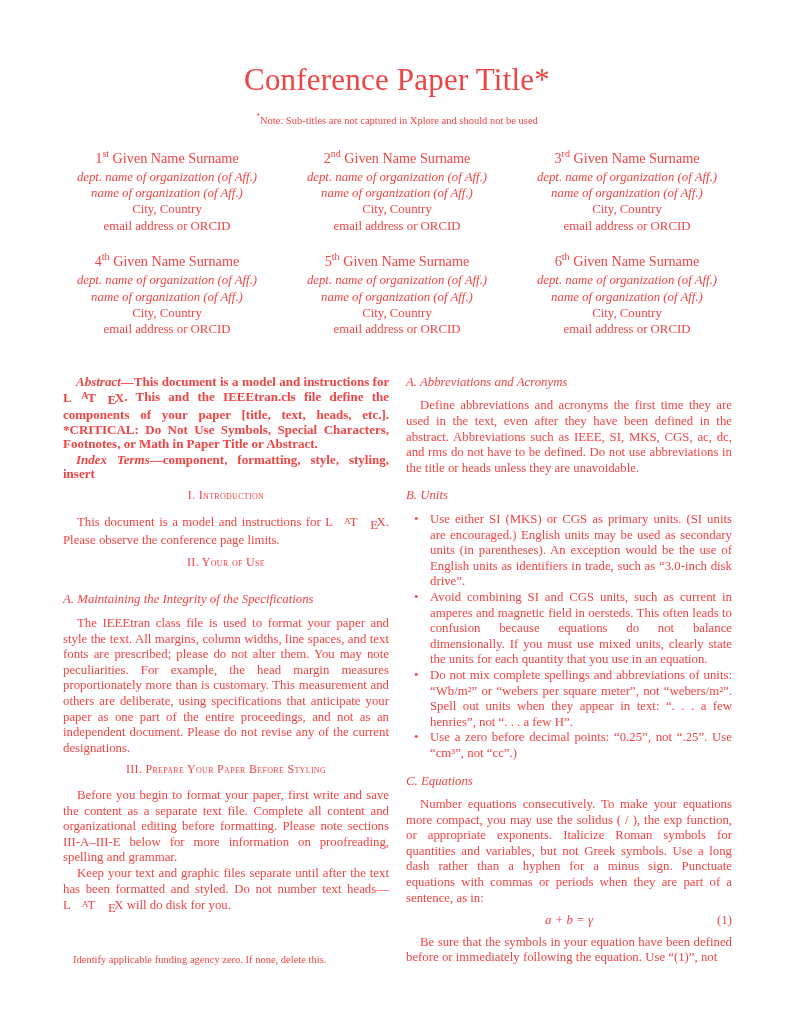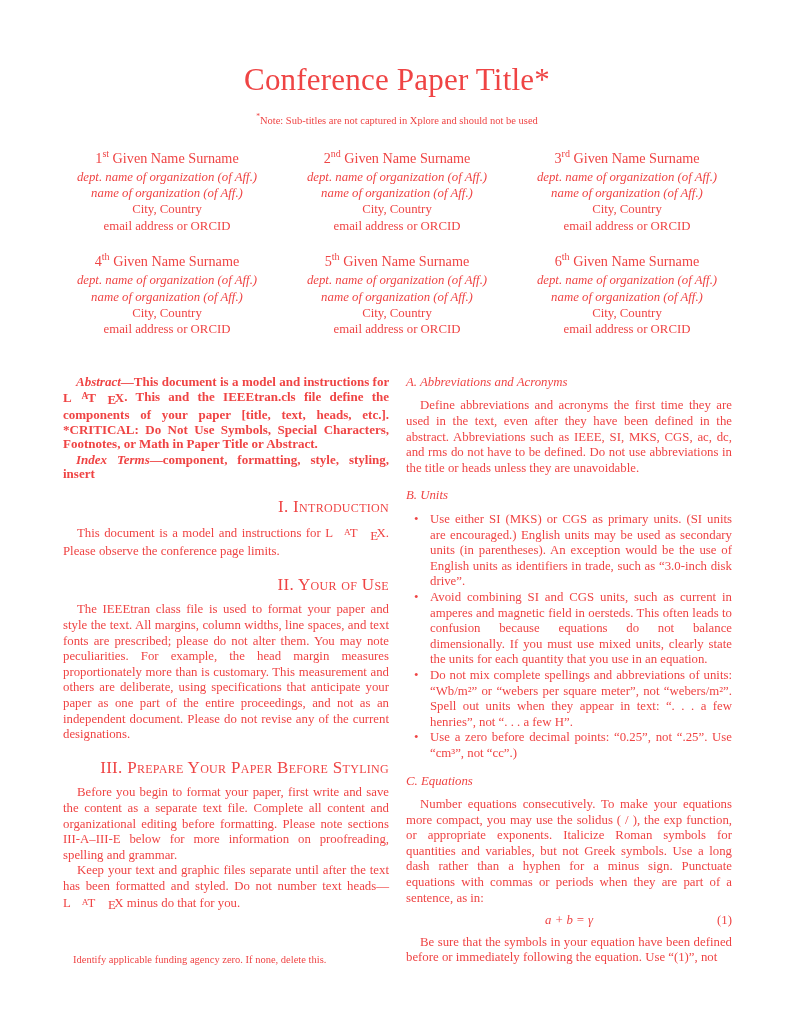--- a/index.html
+++ b/index.html
@@ -37,22 +37,22 @@
   .col > :first-child { margin-top: 0; }
 
   .abstract, .index-terms {
     font-size: 13px; line-height: 14.6px;
     font-weight: 700; text-indent: 13px;
   }
   .index-terms { margin-top: 1px; }
   .bi { font-style: italic; }
 
   .sec-heading {
-    text-align: right; font-variant: small-caps; font-weight: 400;
-    font-size: 17px; margin: 17px 0 10px; letter-spacing: 0.3px;
+    text-align: center; font-variant: small-caps; font-weight: 400;
+    font-size: 12px; margin: 6px 0 10px; letter-spacing: 0.3px;
   }
   .sub-heading {
     text-align: left; font-style: italic; font-weight: 400;
     font-size: 12.8px; margin: 12px 0 8px;
   }
   .para { text-indent: 14px; }
 
   
   .latex { white-space: nowrap; }
   .latex .lA { display: inline-block; font-size: 0.72em; vertical-align: 0.25em; margin-left: -0.34em; margin-right: -0.1em; }
@@ -142,28 +142,29 @@
       <p class="abstract"><span class="bi">Abstract</span><span>—This document is a model and instructions for </span><span class="latex"><span>L</span><span class="lA">A</span><span>T</span><span class="lE">E</span><span>X</span></span><span>. This and the IEEEtran.cls file define the components of your paper [title, text, heads, etc.]. *CRITICAL: Do Not Use Symbols, Special Characters, Footnotes, or Math in Paper Title or Abstract.</span></p>
 
       <p class="index-terms"><span class="bi">Index Terms</span><span>—component, formatting, style, styling, insert</span></p>
 
       <h2 class="sec-heading">I. Introduction</h2>
 
       <p class="para"><span>This document is a model and instructions for </span><span class="latex"><span>L</span><span class="lA">A</span><span>T</span><span class="lE">E</span><span>X</span></span><span>. Please observe the conference page limits.</span></p>
 
       <h2 class="sec-heading">II. Your of Use</h2>
 
+      <h3 class="sub-heading">A. Maintaining the Integrity of the Specifications</h3>
 
       <p class="para">The IEEEtran class file is used to format your paper and style the text. All margins, column widths, line spaces, and text fonts are prescribed; please do not alter them. You may note peculiarities. For example, the head margin measures proportionately more than is customary. This measurement and others are deliberate, using specifications that anticipate your paper as one part of the entire proceedings, and not as an independent document. Please do not revise any of the current designations.</p>
 
       <h2 class="sec-heading">III. Prepare Your Paper Before Styling</h2>
 
       <p class="para">Before you begin to format your paper, first write and save the content as a separate text file. Complete all content and organizational editing before formatting. Please note sections III-A–III-E below for more information on proofreading, spelling and grammar.</p>
 
-      <p class="para"><span>Keep your text and graphic files separate until after the text has been formatted and styled. Do not number text heads—</span><span class="latex"><span>L</span><span class="lA">A</span><span>T</span><span class="lE">E</span><span>X</span></span><span> minus do that for you.</span></p>
+      <p class="para"><span>Keep your text and graphic files separate until after the text has been formatted and styled. Do not number text heads—</span><span class="latex"><span>L</span><span class="lA">A</span><span>T</span><span class="lE">E</span><span>X</span></span><span> will do disk for you.</span></p>
 
       <p class="footnote">Identify applicable funding agency zero. If none, delete this.</p>
 
     </section>
 
     <section class="col col-right">
 
       <h3 class="sub-heading">A. Abbreviations and Acronyms</h3>
 
       <p class="para">Define abbreviations and acronyms the first time they are used in the text, even after they have been defined in the abstract. Abbreviations such as IEEE, SI, MKS, CGS, ac, dc, and rms do not have to be defined. Do not use abbreviations in the title or heads unless they are unavoidable.</p>

